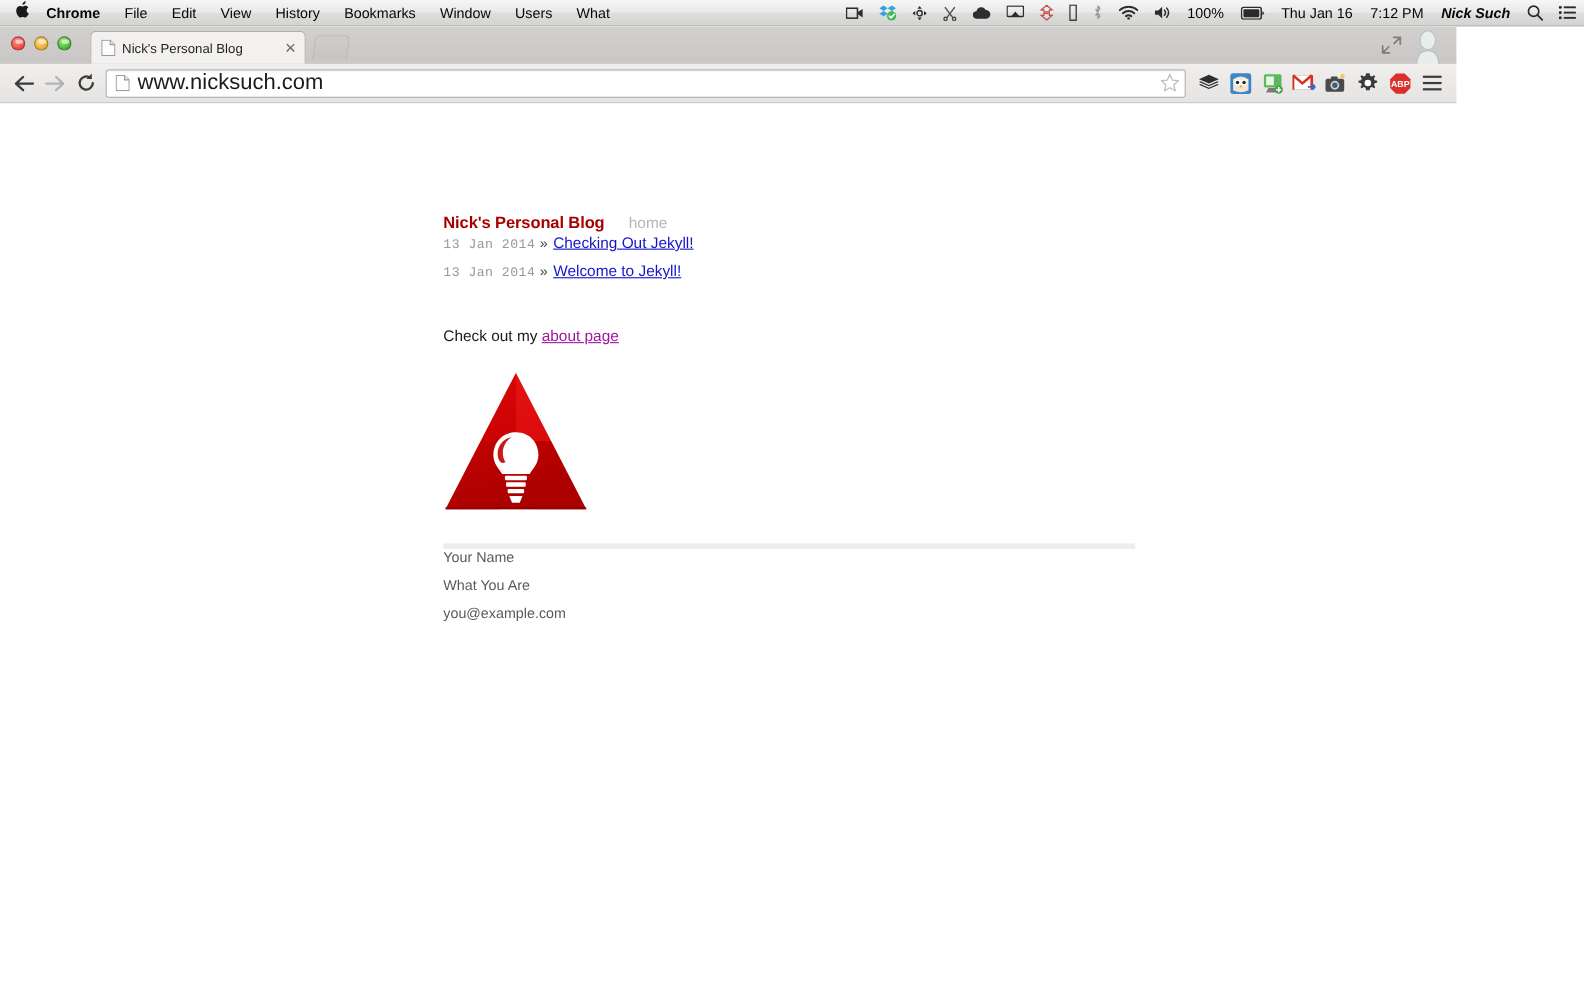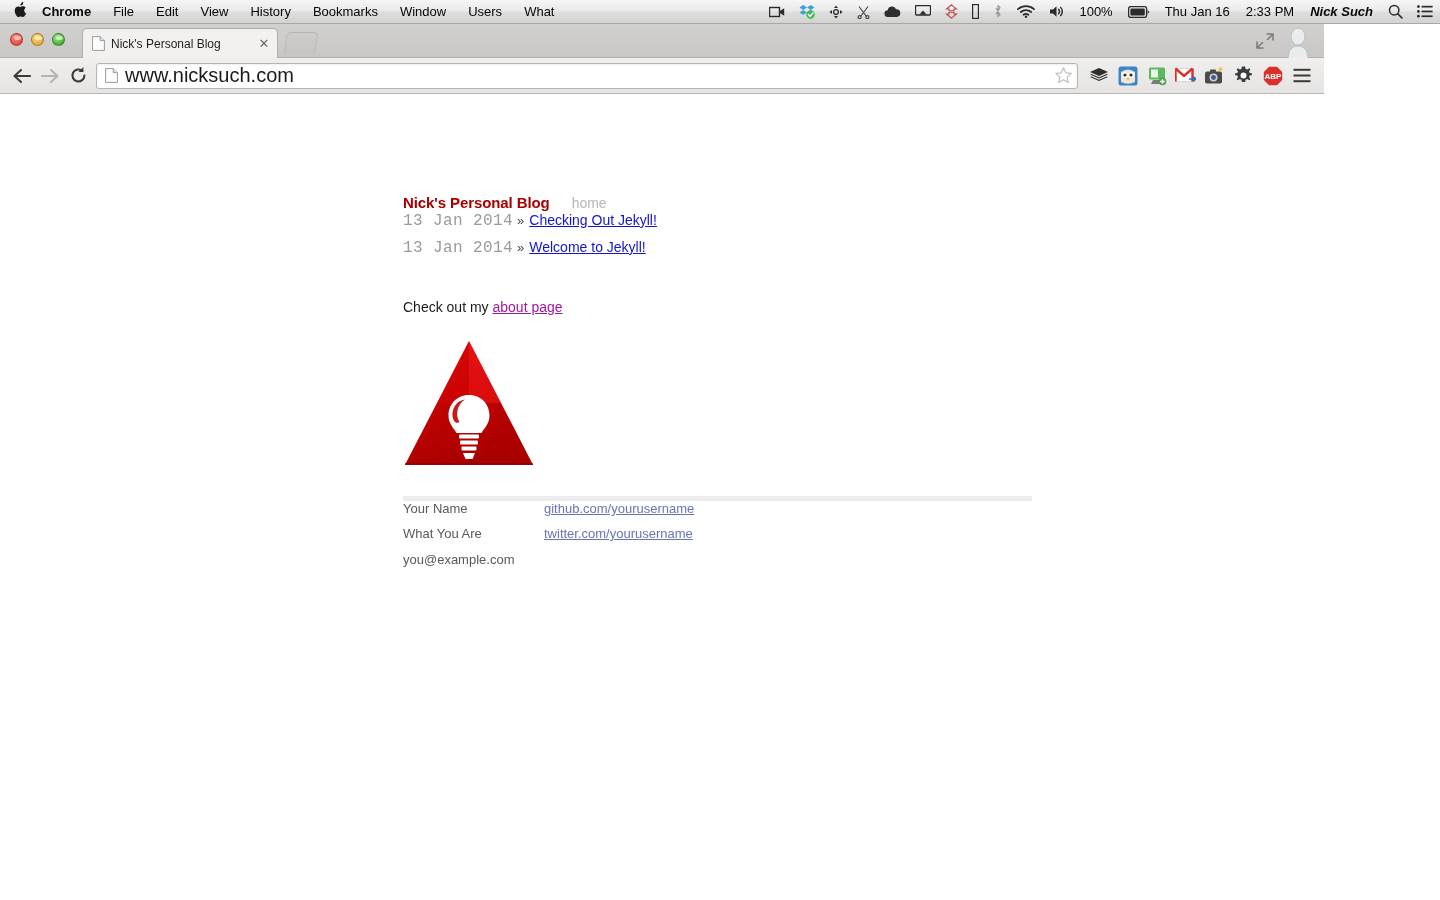--- a/index.html
+++ b/index.html
@@ -160,21 +160,21 @@
   #posts-heading {
     font-size: 15px; font-weight: bold; color: #1a1a1a;
     margin-top: 36px; margin-bottom: 14px;
   }
   .post-row {
     display: flex; align-items: baseline;
     margin-bottom: 9px; font-size: 13px;
   }
   .post-date {
     font-family: "Liberation Mono", monospace;
-    font-size: 16px; color: #9a9a9a; letter-spacing: 0.4px;
+    font-size: 12px; color: #9a9a9a; letter-spacing: 0.4px;
     white-space: pre;
   }
   .post-sep { color: #444; margin: 0 5px 0 4px; font-size: 13px; }
   .post-link {
     font-size: 14px; color: #1414cc; text-decoration: underline;
   }
   #about-line {
     margin-top: 42px; font-size: 14px; color: #1a1a1a;
   }
   #about-line a { color: #a017a0; text-decoration: underline; }
@@ -296,21 +296,21 @@
     </div>
     <div class="stext">100%</div>
     <div class="sicon">
       <svg width="22" height="12" viewBox="0 0 22 12">
           <rect x="0.6" y="0.6" width="18" height="10.8" rx="2" fill="none" stroke="#2b2b2b" stroke-width="1.3"></rect>
           <rect x="2.4" y="2.4" width="14.4" height="7.2" rx="1" fill="#2b2b2b"></rect>
           <path d="M19.6 4 L19.6 8 L21.4 6 Z" fill="#2b2b2b"></path>
         </svg>
     </div>
     <div class="stext">Thu Jan 16</div>
-    <div class="stext">2:33 PM</div>
+    <div class="stext">7:12 PM</div>
     <div class="stext bold">Nick Such</div>
     <div class="sicon">
       <svg width="15" height="15" viewBox="0 0 15 15">
           <circle cx="6.2" cy="6.2" r="4.7" fill="none" stroke="#2b2b2b" stroke-width="1.5"></circle>
           <path d="M9.8 9.8 L14 14" stroke="#2b2b2b" stroke-width="1.7" stroke-linecap="round"></path>
         </svg>
     </div>
     <div class="sicon">
       <svg width="16" height="13" viewBox="0 0 16 13">
         <circle cx="1.4" cy="1.6" r="1.4" fill="#2b2b2b"></circle>
@@ -514,25 +514,17 @@
       </div>
 
       <div id="footer-rule"></div>
 
       <div id="footer">
         <div class="col-left">
           <div class="line">Your Name</div>
           <div class="line">What You Are</div>
           <div class="line">you@example.com</div>
         </div>
-        <div class="col-right">
-          <div class="line">
-            <a href="#">github.com/yourusername</a>
-          </div>
-          <div class="line">
-            <a href="#">twitter.com/yourusername</a>
-          </div>
-        </div>
       </div>
 
     </div>
   </div>
 </div>
 
 </body></html>

